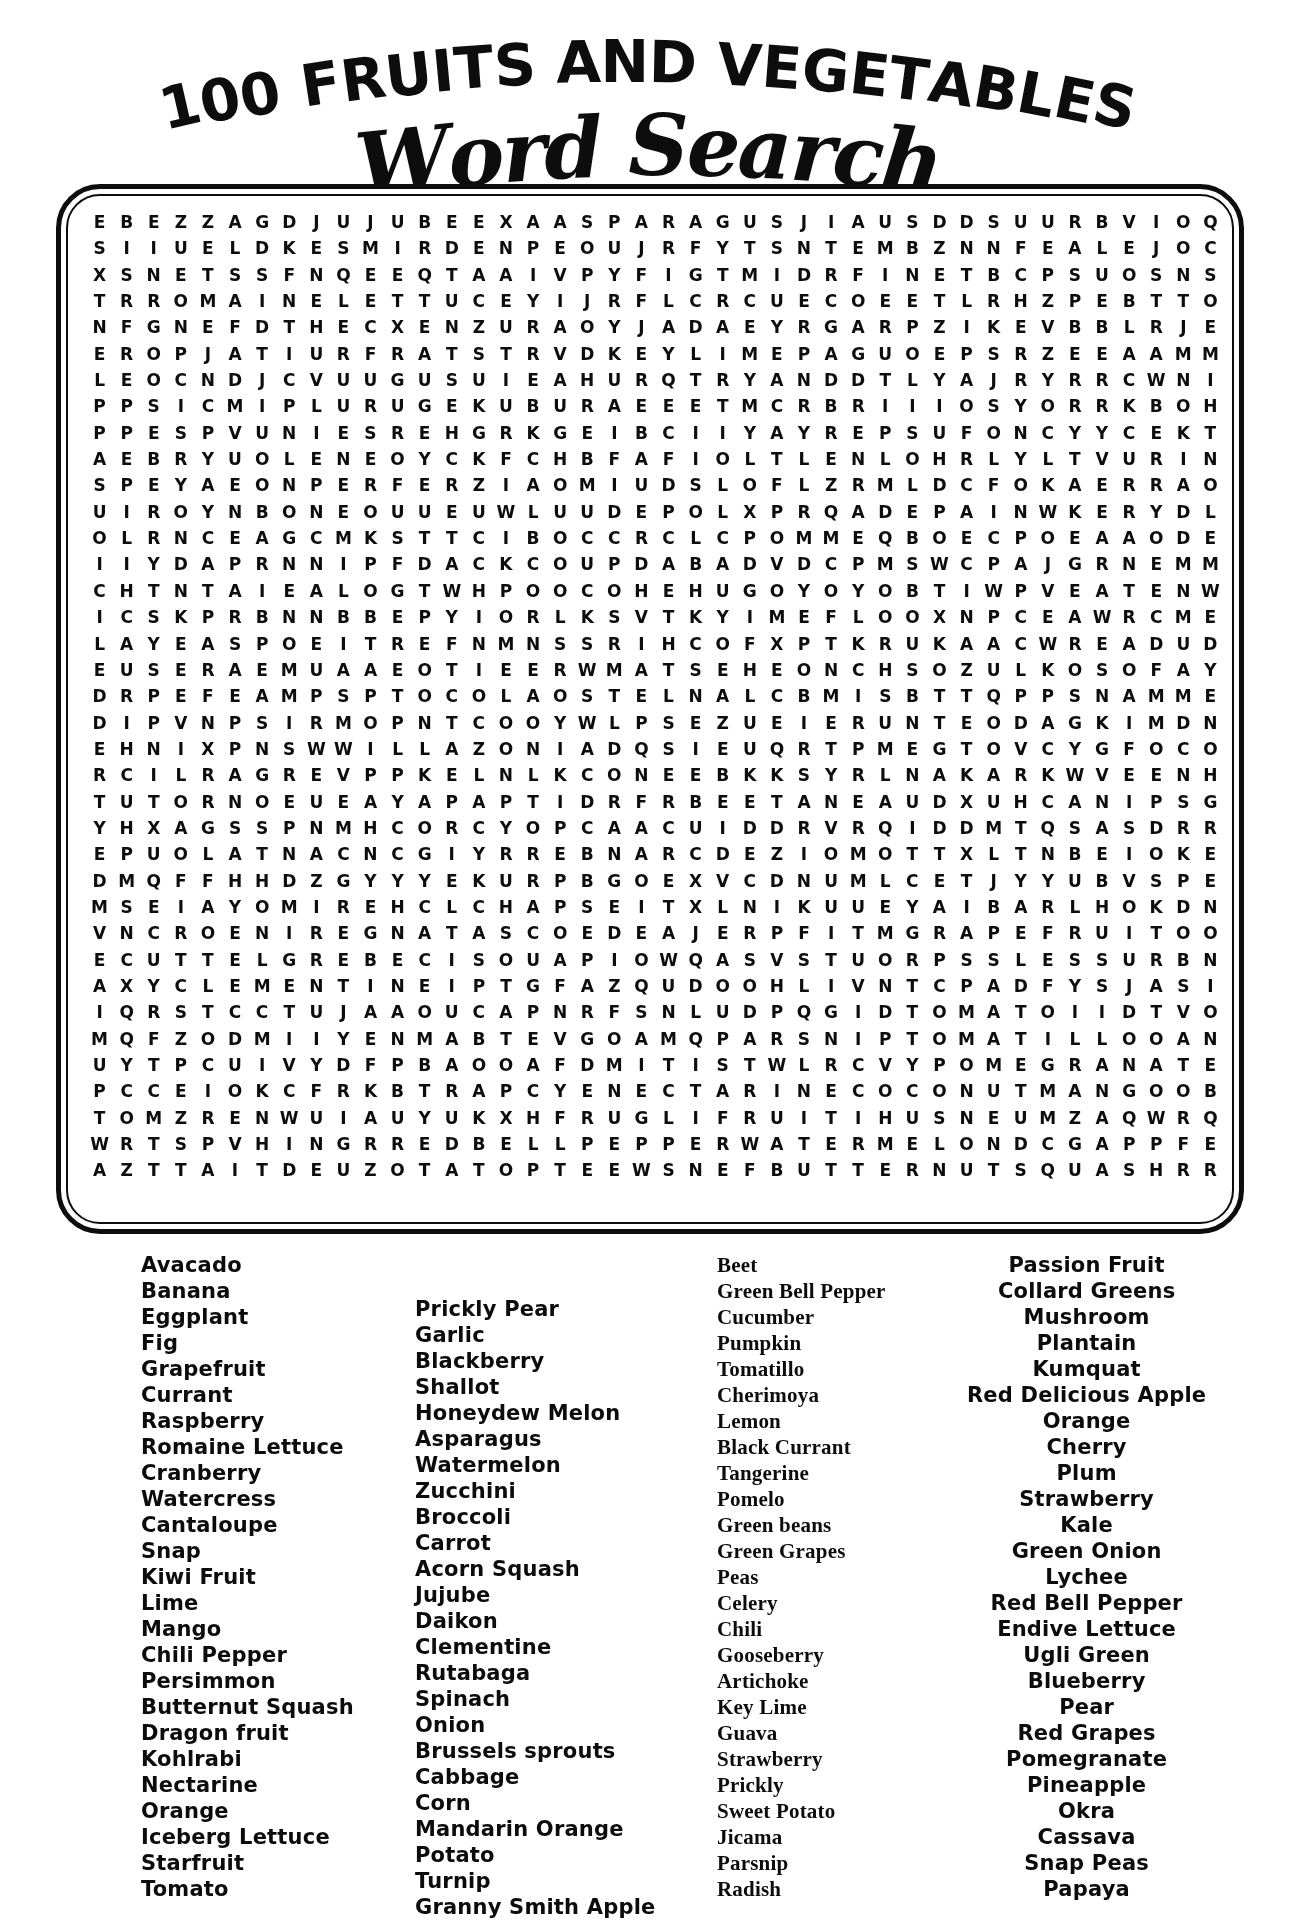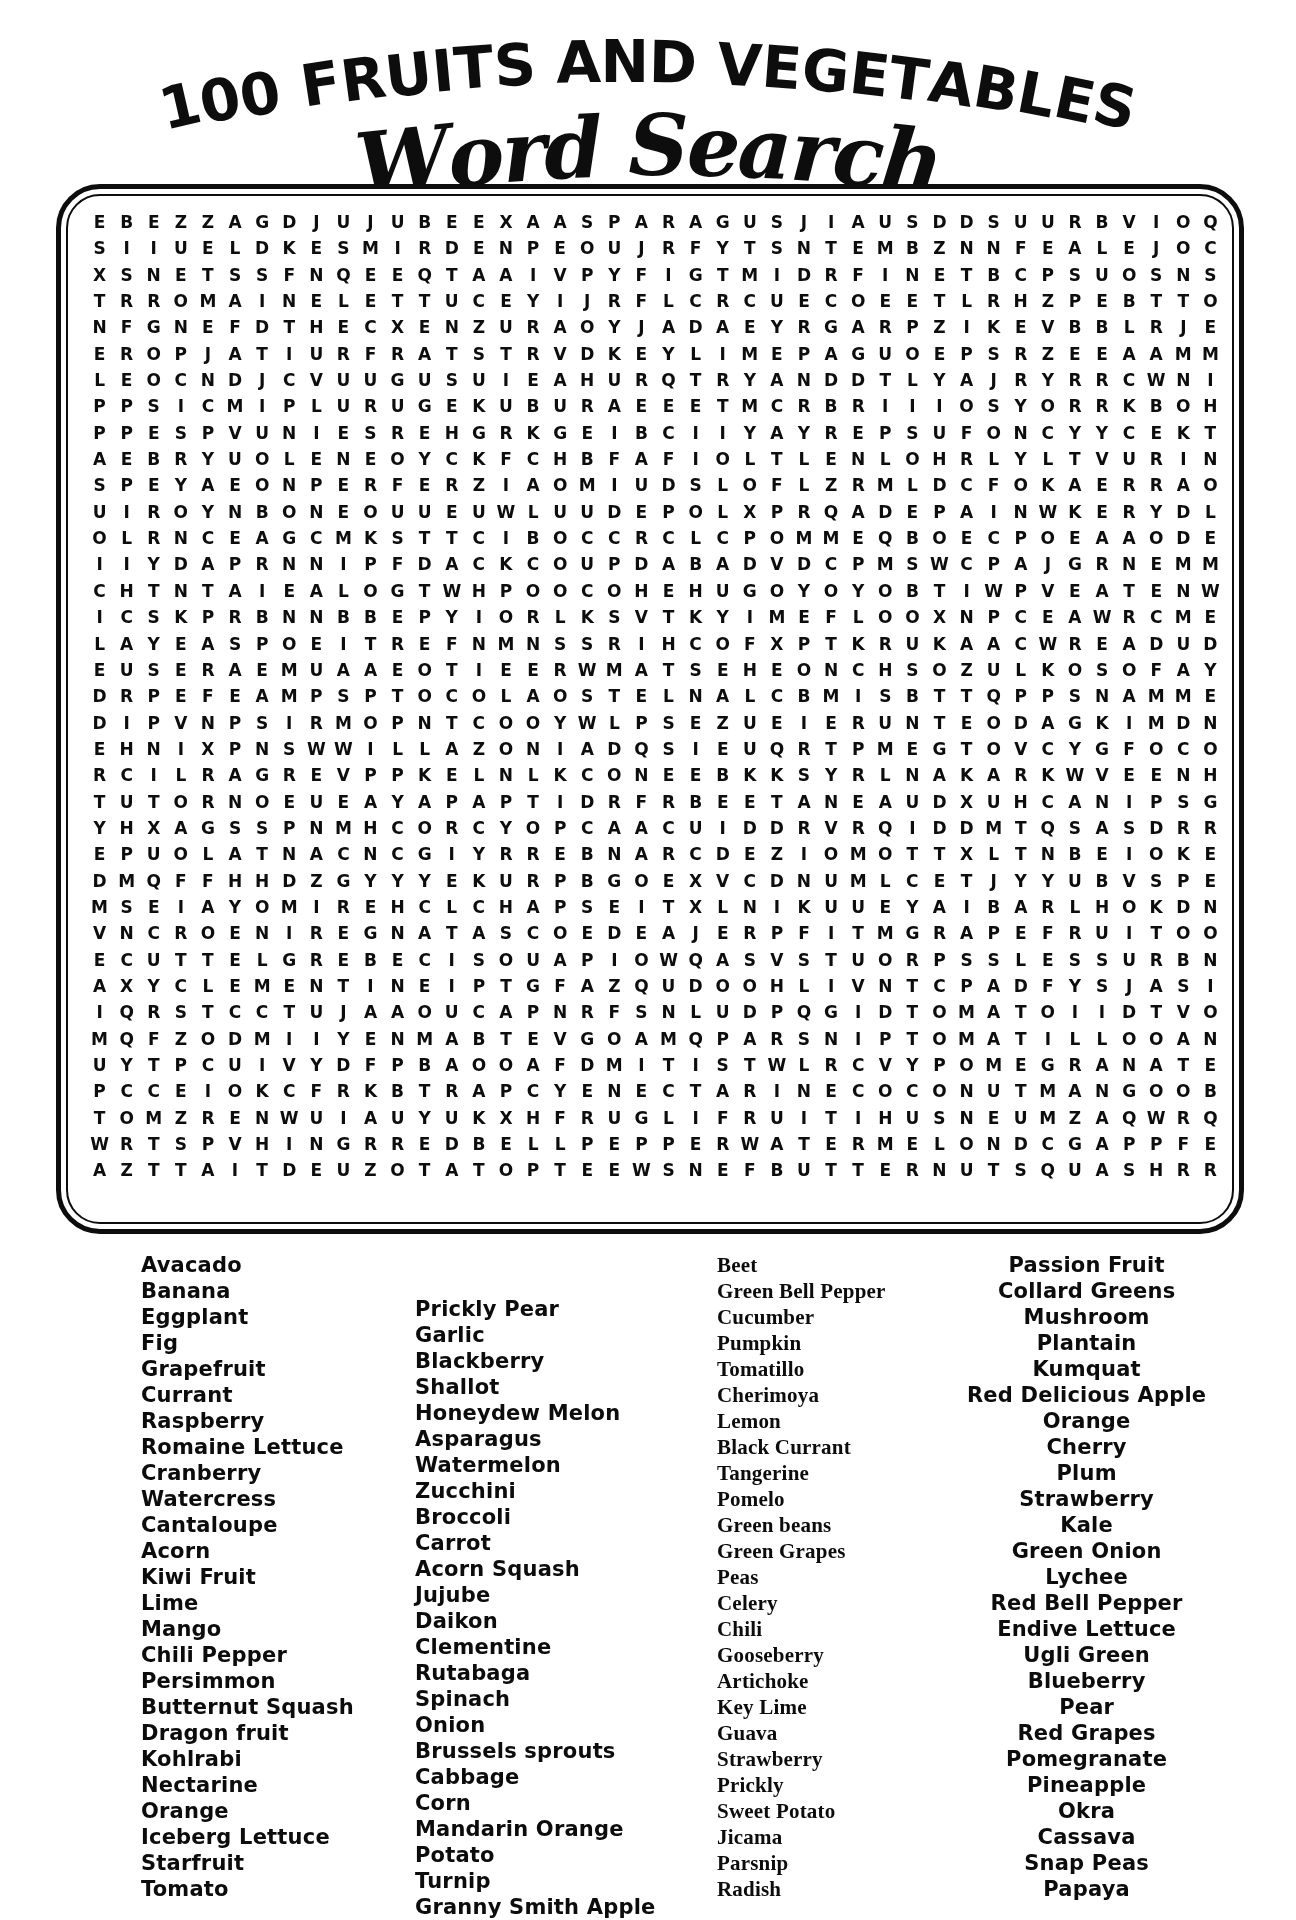--- a/index.html
+++ b/index.html
@@ -1674,21 +1674,21 @@
       <li class="word">Banana</li>
       <li class="word">Eggplant</li>
       <li class="word">Fig</li>
       <li class="word">Grapefruit</li>
       <li class="word">Currant</li>
       <li class="word">Raspberry</li>
       <li class="word">Romaine Lettuce</li>
       <li class="word">Cranberry</li>
       <li class="word">Watercress</li>
       <li class="word">Cantaloupe</li>
-      <li class="word">Acorn</li>
+      <li class="word">Snap</li>
       <li class="word">Kiwi Fruit</li>
       <li class="word">Lime</li>
       <li class="word">Mango</li>
       <li class="word">Chili Pepper</li>
       <li class="word">Persimmon</li>
       <li class="word">Butternut Squash</li>
       <li class="word">Dragon fruit</li>
       <li class="word">Kohlrabi</li>
       <li class="word">Nectarine</li>
       <li class="word">Orange</li>

